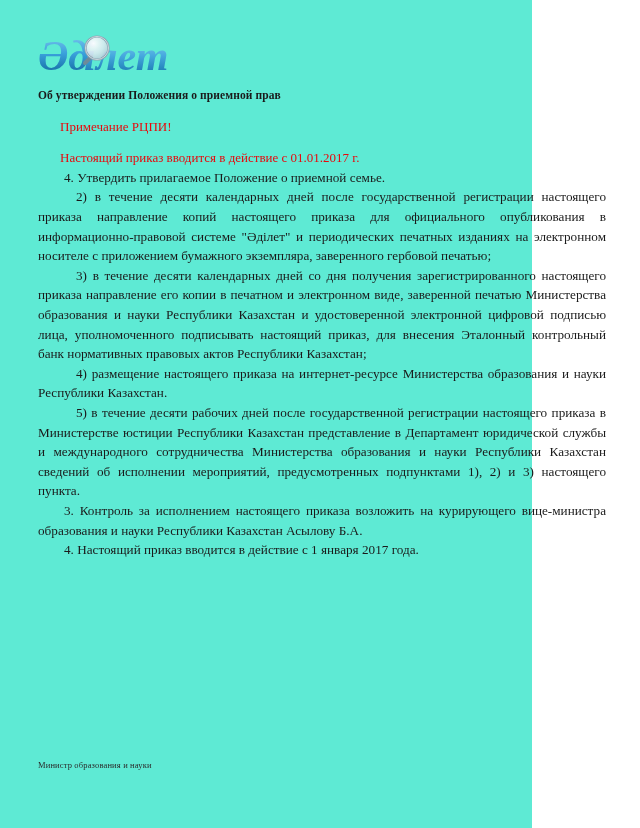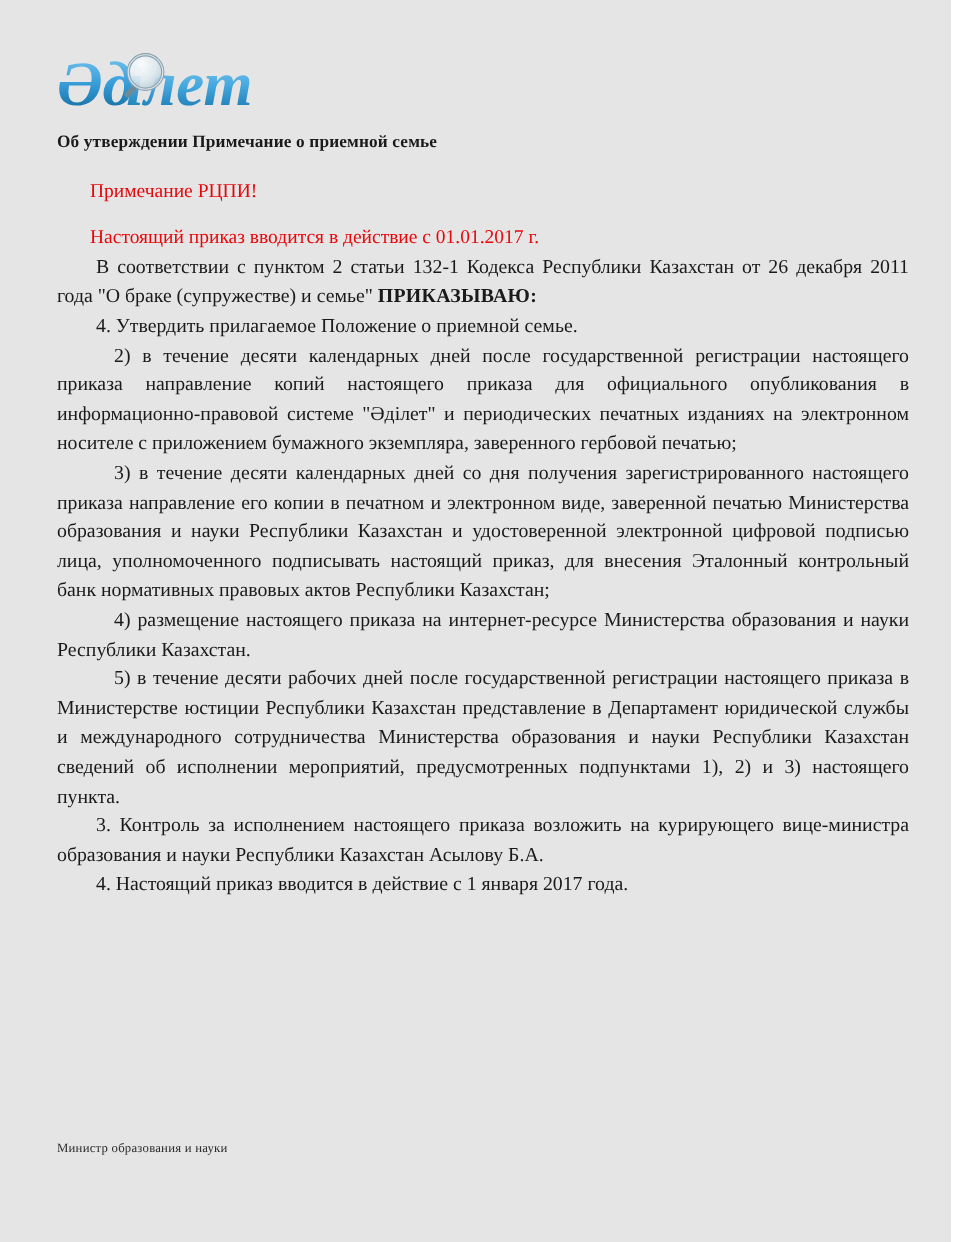--- a/index.html
+++ b/index.html
@@ -9,23 +9,23 @@
   }
   body {
     width: 640px;
     height: 828px;
     font-family: "Liberation Serif", "DejaVu Serif", serif;
     color: #1a1a1a;
     overflow: hidden;
   }
   .page {
     position: relative;
-    width: 634px;
+    width: 532px;
     height: 828px;
-    background: #e5e5e5;
+    background: #5eead4;
     box-sizing: border-box;
   }
 
   
   .logo-wrap {
     position: absolute;
     left: 38px;
     top: 30px;
     width: 150px;
     height: 50px;
@@ -114,27 +114,26 @@
       <g>
         <line x1="47" y1="33" x2="53" y2="27" stroke="#6d8a99" stroke-width="4" stroke-linecap="round"></line>
         <circle cx="59" cy="18" r="11.5" fill="url(#glass)" stroke="#8aa3b2" stroke-width="2.2"></circle>
         <circle cx="59" cy="18" r="11.5" fill="none" stroke="#ffffff" stroke-width="0.8" opacity="0.7"></circle>
       </g>
     </svg>
   </div>
 
   <div class="doc">
 
-    <div class="doc-title">Об утверждении Примечание о приемной семье</div>
+    <div class="doc-title">Об утверждении Положения о приемной прав</div>
 
 
     <p class="para note">Примечание РЦПИ!</p>
     <p class="para note second">Настоящий приказ вводится в действие с 01.01.2017 г.</p>
 
-    <p class="para ind1"><span>В соответствии с пунктом 2 статьи 132-1 Кодекса Республики Казахстан от 26 декабря 2011 года "О браке (супружестве) и семье" </span><b class="cmd">ПРИКАЗЫВАЮ:</b></p>
 
     <p class="para ind1">4. Утвердить прилагаемое Положение о приемной семье.</p>
     <p class="para ind2">2) в течение десяти календарных дней после государственной регистрации настоящего приказа направление копий настоящего приказа для официального опубликования в информационно-правовой системе "Әділет" и периодических печатных изданиях на электронном носителе с приложением бумажного экземпляра, заверенного гербовой печатью;</p>
     <p class="para ind2">3) в течение десяти календарных дней со дня получения зарегистрированного настоящего приказа направление его копии в печатном и электронном виде, заверенной печатью Министерства образования и науки Республики Казахстан и удостоверенной электронной цифровой подписью лица, уполномоченного подписывать настоящий приказ, для внесения Эталонный контрольный банк нормативных правовых актов Республики Казахстан;</p>
     <p class="para ind2">4) размещение настоящего приказа на интернет-ресурсе Министерства образования и науки Республики Казахстан.</p>
     <p class="para ind2">5) в течение десяти рабочих дней после государственной регистрации настоящего приказа в Министерстве юстиции Республики Казахстан представление в Департамент юридической службы и международного сотрудничества Министерства образования и науки Республики Казахстан сведений об исполнении мероприятий, предусмотренных подпунктами 1), 2) и 3) настоящего пункта.</p>
     <p class="para ind1">3. Контроль за исполнением настоящего приказа возложить на курирующего вице-министра образования и науки Республики Казахстан Асылову Б.А.</p>
     <p class="para ind1 last-line">4. Настоящий приказ вводится в действие с 1 января 2017 года.</p>
   </div>
 

